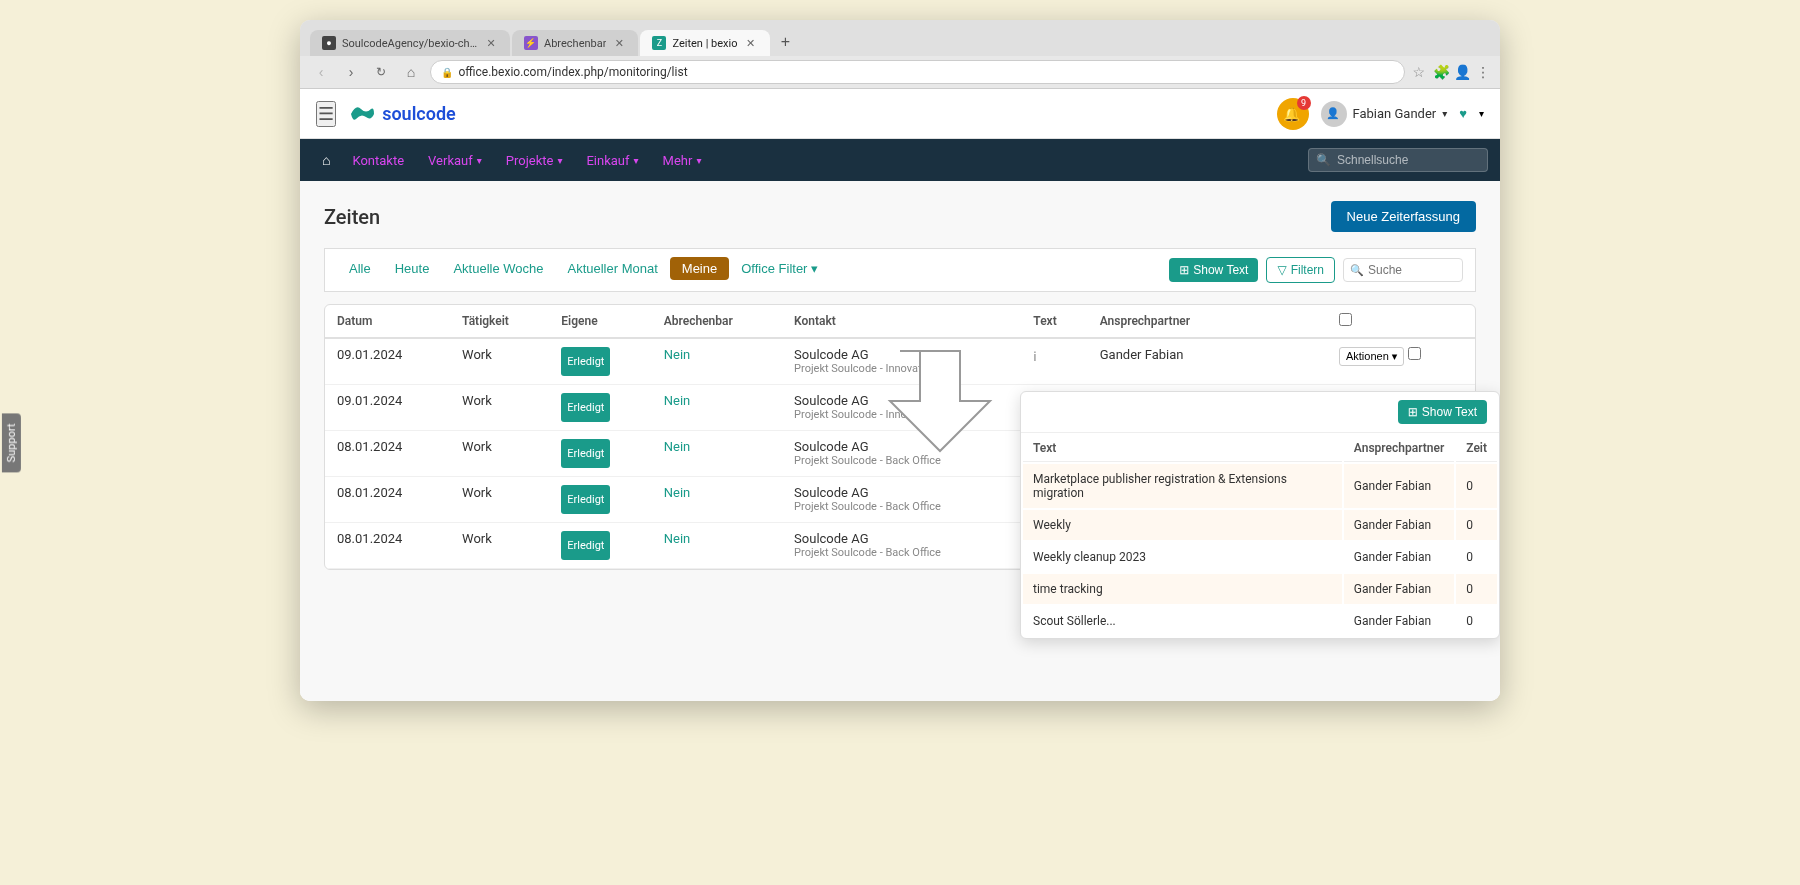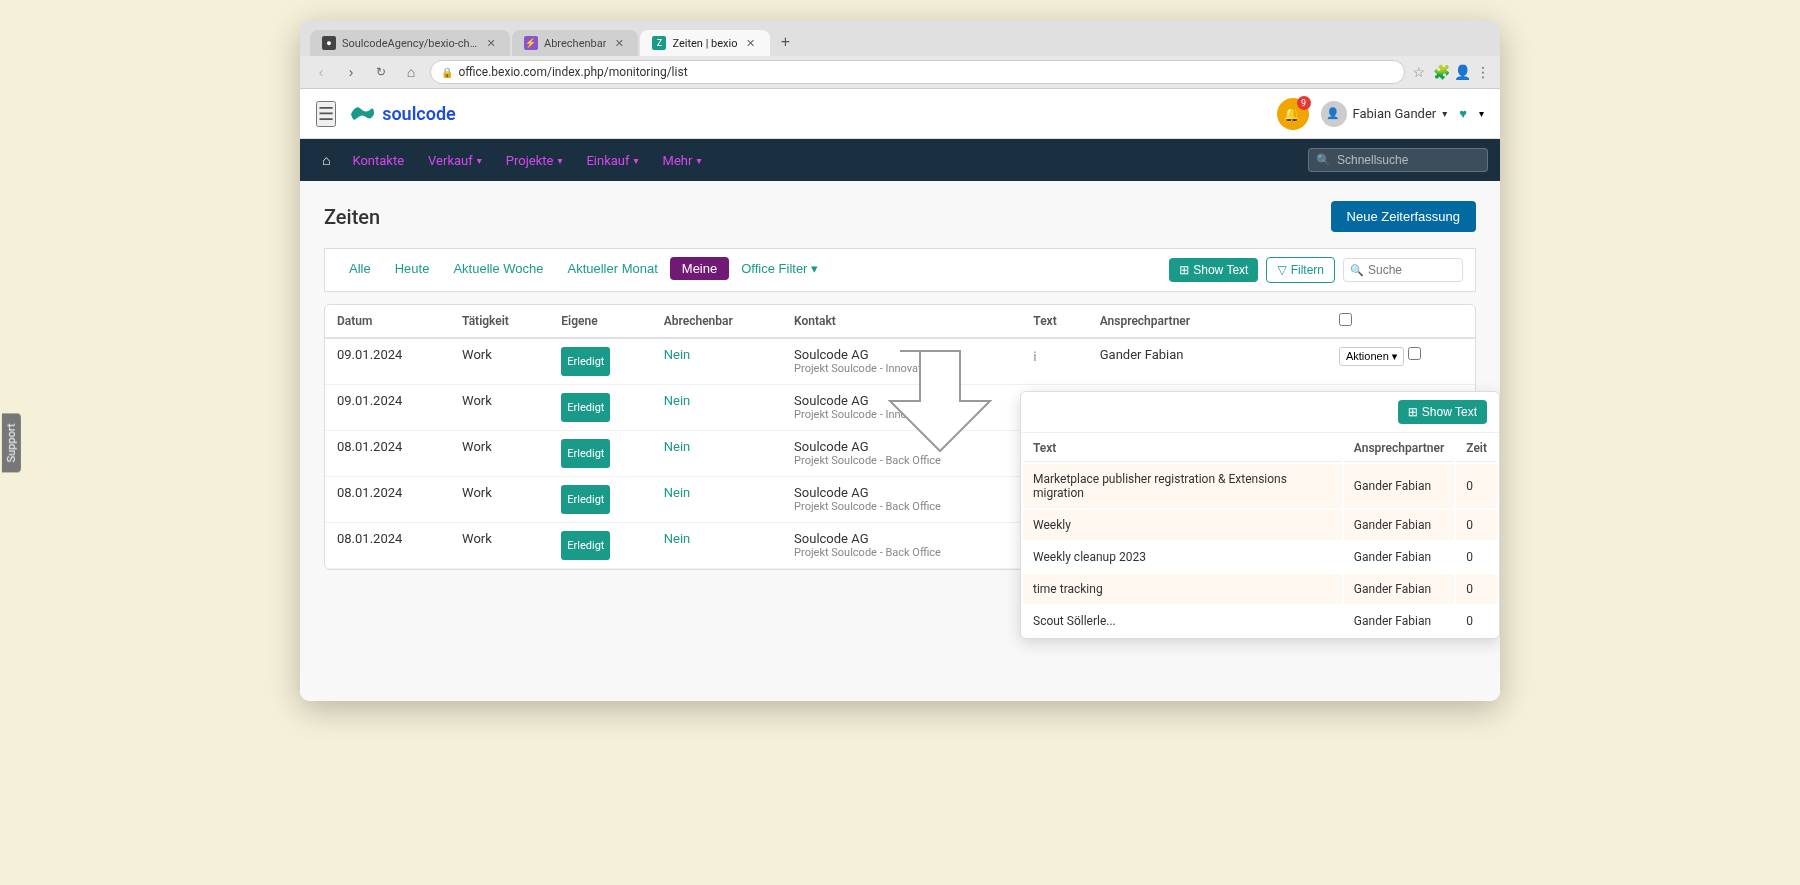--- a/index.html
+++ b/index.html
@@ -296,21 +296,21 @@
     .filter-tab {
       padding: 4px 12px;
       border-radius: 4px;
       cursor: pointer;
       font-size: 13px;
       color: #1a9b8a;
       border: none;
       background: transparent;
     }
     .filter-tab.active {
-      background: #701a75;
+      background: #a16207;
       color: white;
     }
     .filter-actions {
       margin-left: auto;
       display: flex;
       align-items: center;
       gap: 8px;
     }
     .btn-show-text {
       background: #1a9b8a;

